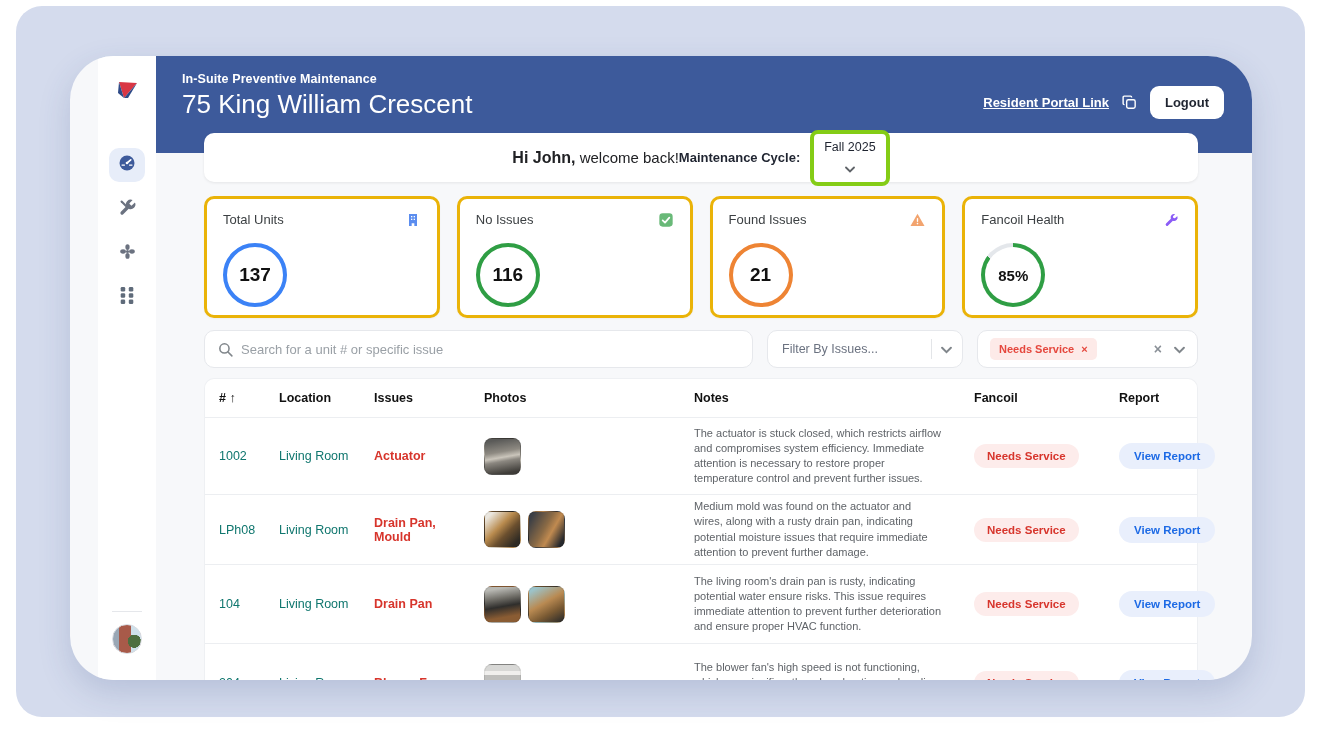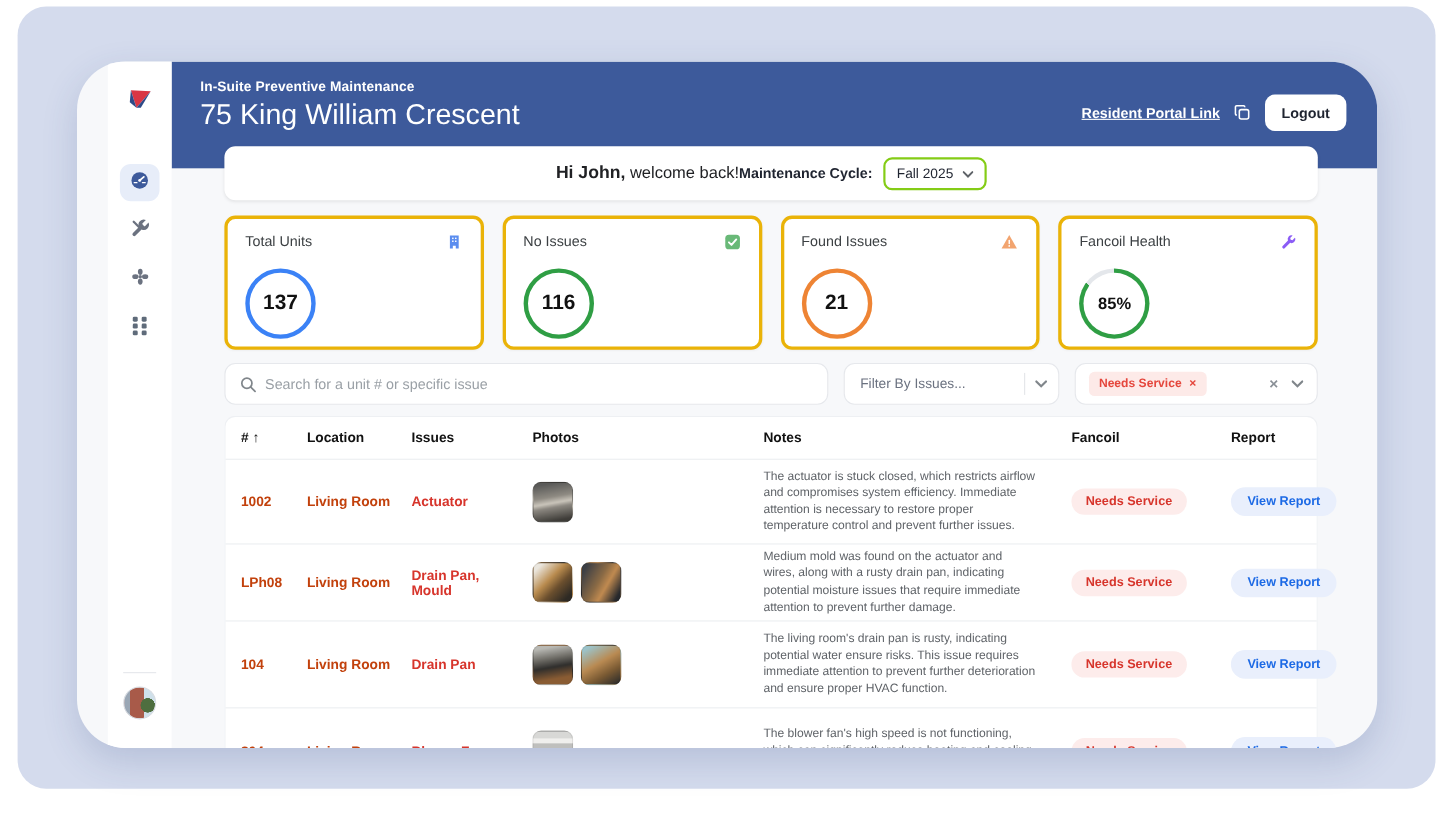--- a/index.html
+++ b/index.html
@@ -47,22 +47,22 @@
   .content { position:absolute; left:48px; right:54px; top:77px; }
 
   
   .greeting-card { background:#fff; border-radius:10px; height:49px; padding:0 20px;
     display:flex; align-items:center; justify-content:center;
     box-shadow:0 1px 3px rgba(0,0,0,.08); position:relative; z-index:3; }
   .greet-left { font-size:15px; color:#202124; }
   .greet-left b { font-size:16px; }
   .cycle { display:flex; align-items:center; gap:10px; }
   .cycle-label { font-size:13px; font-weight:bold; color:#1f2430; }
-  .cycle-select { display:flex; align-items:center; gap:8px; border:2px solid #84cc16;
-    border-radius:8px; padding:6px 10px; font-size:12.5px; color:#1f2430; background:#fff; cursor:pointer; }
+  .cycle-select { display:flex; align-items:center; gap:8px; border:4px solid #84cc16;
+    border-radius:8px; padding:6px 10px; font-size:12.5px; color:#1f2430; background:#fff; cursor:pointer;flex-direction:column; }
 
   
   .stats { margin-top:14px; display:grid; grid-template-columns:repeat(4,1fr); gap:17px; }
   .stat-card { background:#fff; border-radius:10px; padding:13px 16px 14px;
     border:3px solid #eab308; box-shadow:0 1px 2px rgba(0,0,0,.04); height:122px; }
   .stat-top { display:flex; justify-content:space-between; align-items:flex-start; }
   .stat-label { font-size:13px; color:#3c4043; }
   .stat-circle { margin-top:11px; width:64px; height:64px; border-radius:50%;
     display:flex; align-items:center; justify-content:center;
     font-weight:bold; font-size:19px; color:#111; background:#fff; }
@@ -96,21 +96,21 @@
 
   
   .table-card { margin-top:10px; background:#fff; border-radius:10px 10px 0 0;
     border:1px solid #eef0f3; border-bottom:none; min-height:360px; }
   .trow { display:grid; grid-template-columns:60px 95px 110px 210px 280px 145px 122px; align-items:center; }
   .trow > div { padding-left:14px; }
   .thead { height:38px; align-items:center; }
   .th { font-size:12.5px; font-weight:bold; color:#111; cursor:pointer; }
   .tbody-row { border-top:1px solid #eceef1; }
   .r1 { min-height:77px; } .r2 { min-height:70px; } .r3 { min-height:79px; } .r4 { min-height:78px; }
-  .cell-id, .cell-loc { font-size:12.5px; color:#c2410c;font-weight:bold; }
+  .cell-id, .cell-loc { font-size:12.5px; color:#0f766e; }
   .cell-issues { font-size:12.5px; font-weight:bold; color:#d7352c; }
   .cell-notes { font-size:11px; line-height:1.38; color:#5f6368; padding-right:18px; }
   .photos { display:flex; gap:7px; }
   .thumb { width:37px; height:37px; border-radius:8px; cursor:pointer; border:1px solid rgba(0,0,0,.08); }
   .ph-actuator { background:linear-gradient(170deg,#5a5a58 8%,#8e8a82 38%,#cac5bb 52%,#8b8780 62%,#3e3c38 92%); }
   .ph-wires1 { background:linear-gradient(135deg,#eae6de 12%,#b98b4e 42%,#6b4f2e 62%,#2e2a24 88%); }
   .ph-wires2 { background:linear-gradient(120deg,#3c3f45 10%,#8a6a45 45%,#c08a50 62%,#26282c 90%); }
   .ph-rust1 { background:linear-gradient(170deg,#b9b9b4 10%,#6e6c66 35%,#2f2e2c 55%,#8a5c33 82%); }
   .ph-rust2 { background:linear-gradient(150deg,#9cc3c9 10%,#b98a52 45%,#7a5a33 70%,#33302b 95%); }
   .ph-panel { background:linear-gradient(180deg,#d8d8d6 0 18%,#f0efed 18% 30%,#bfbfbd 30% 70%,#8f8f8d 70%); }

